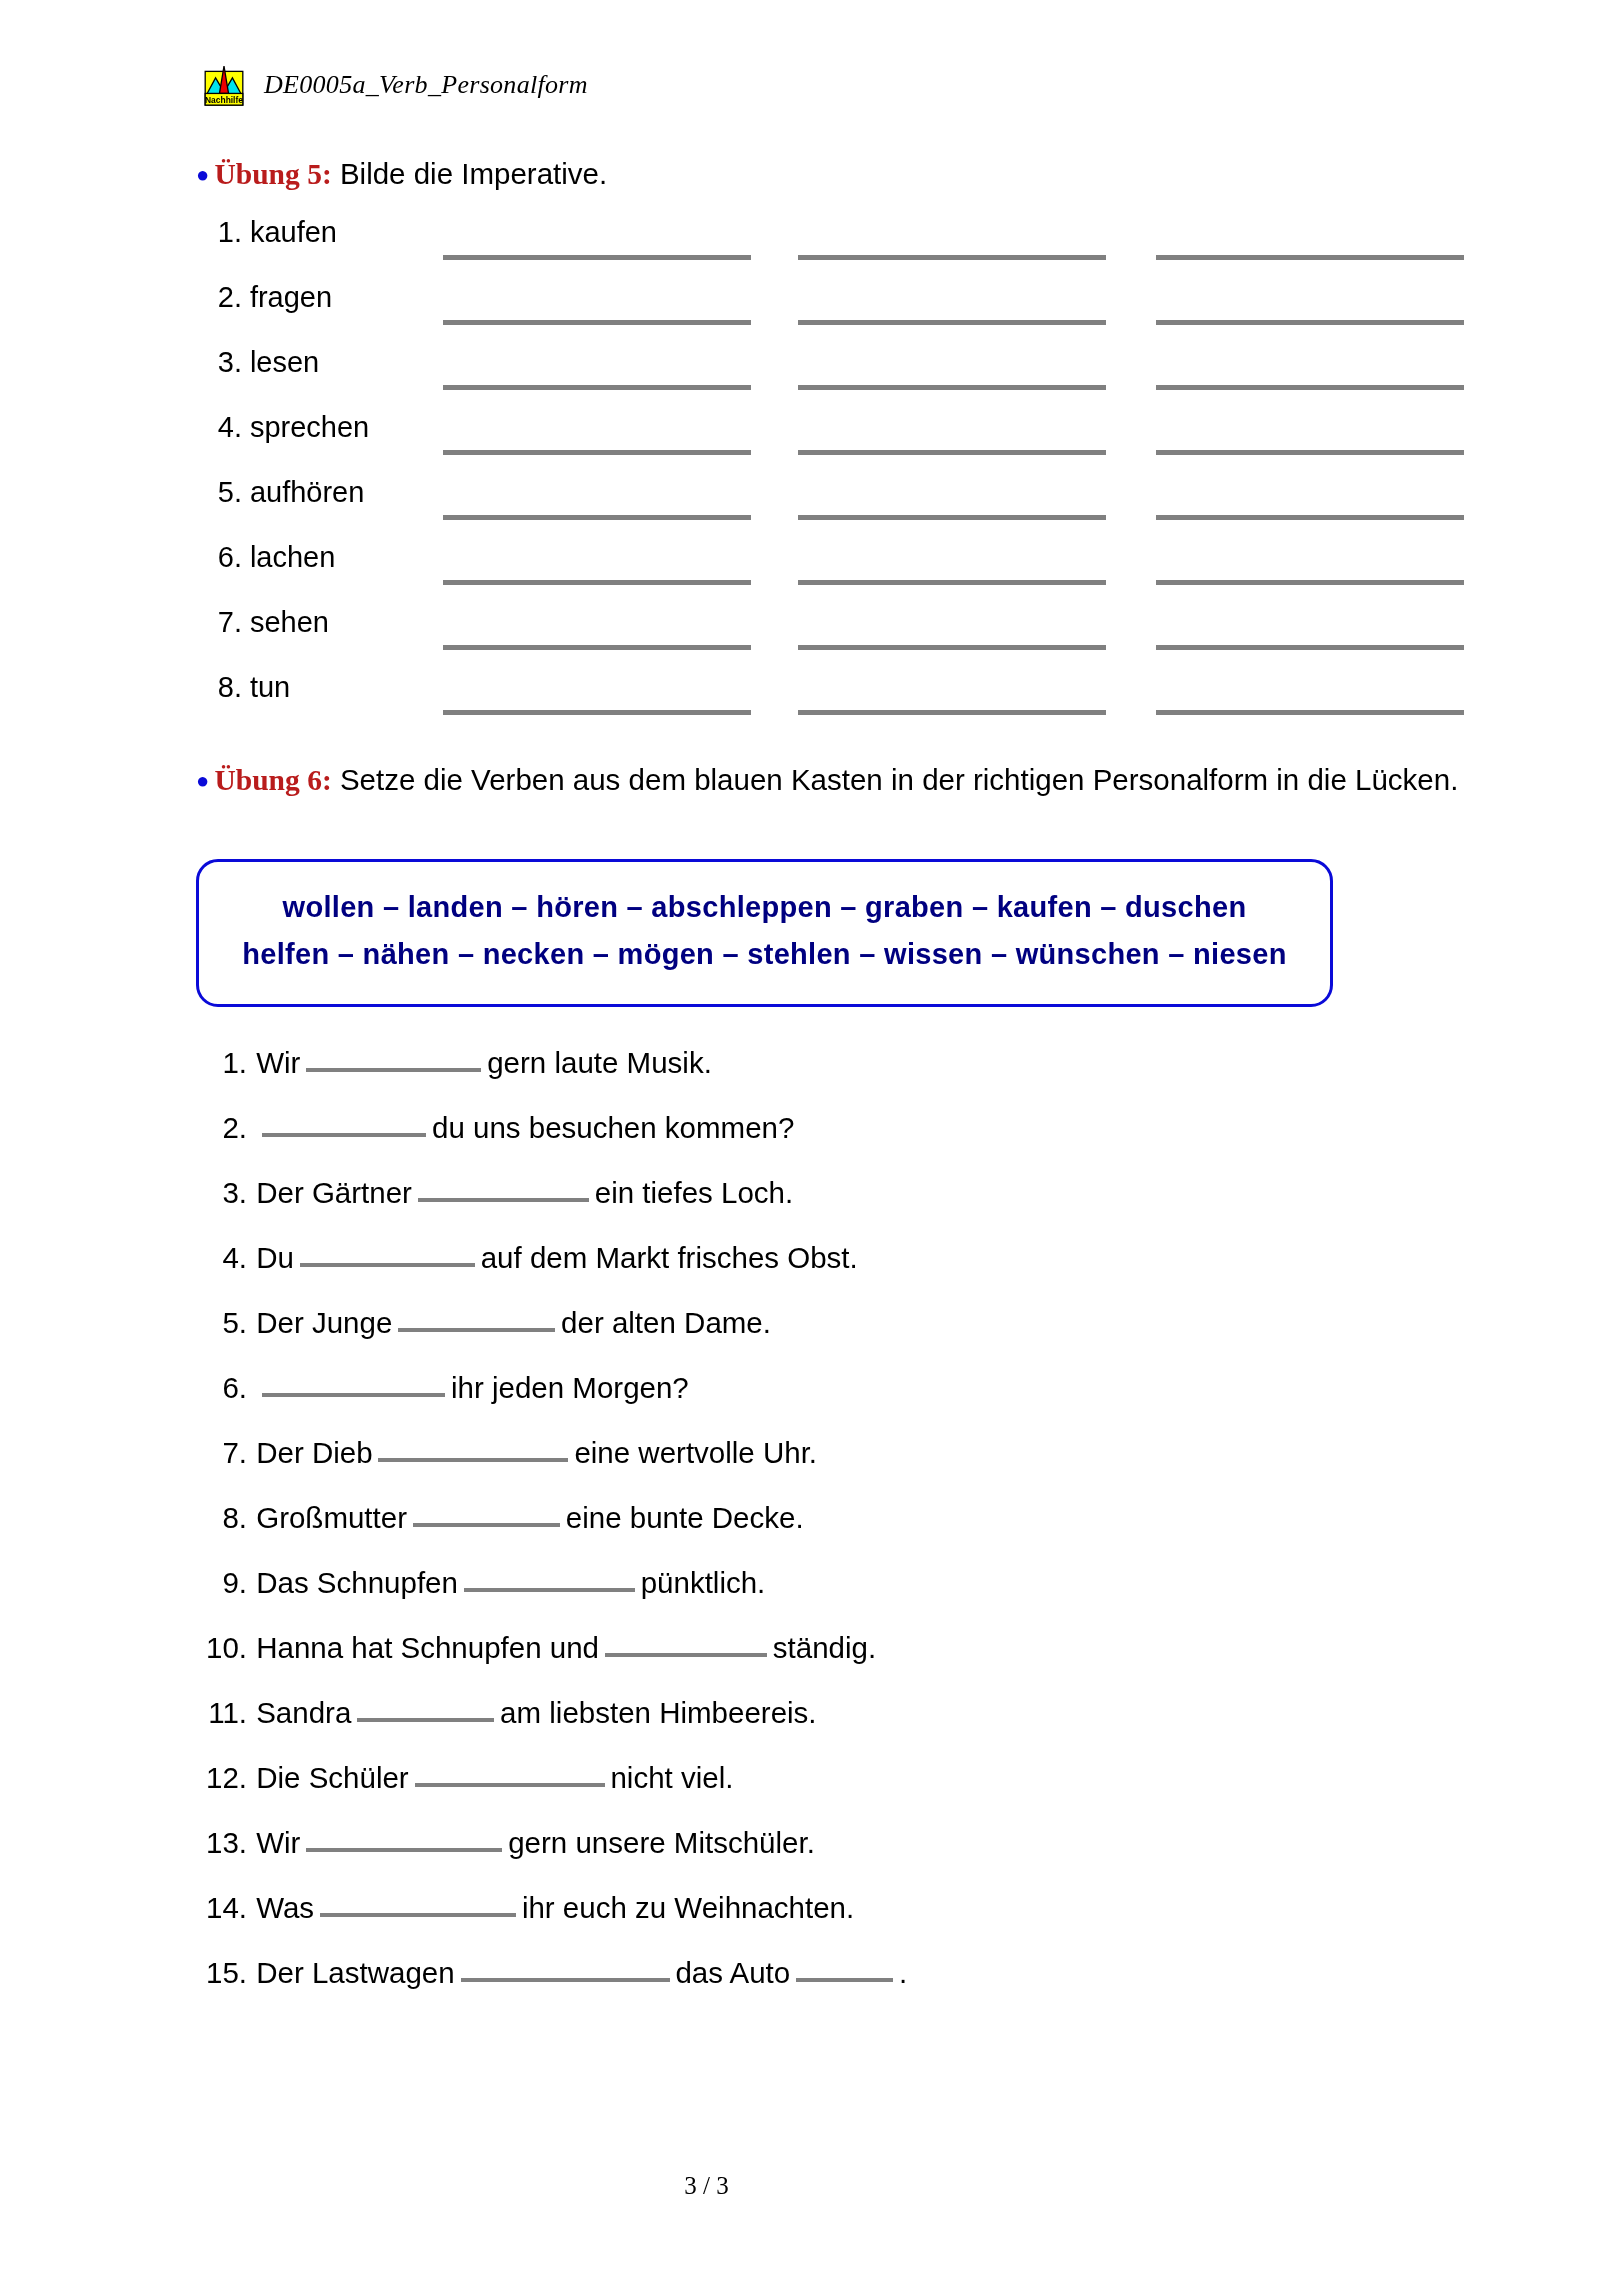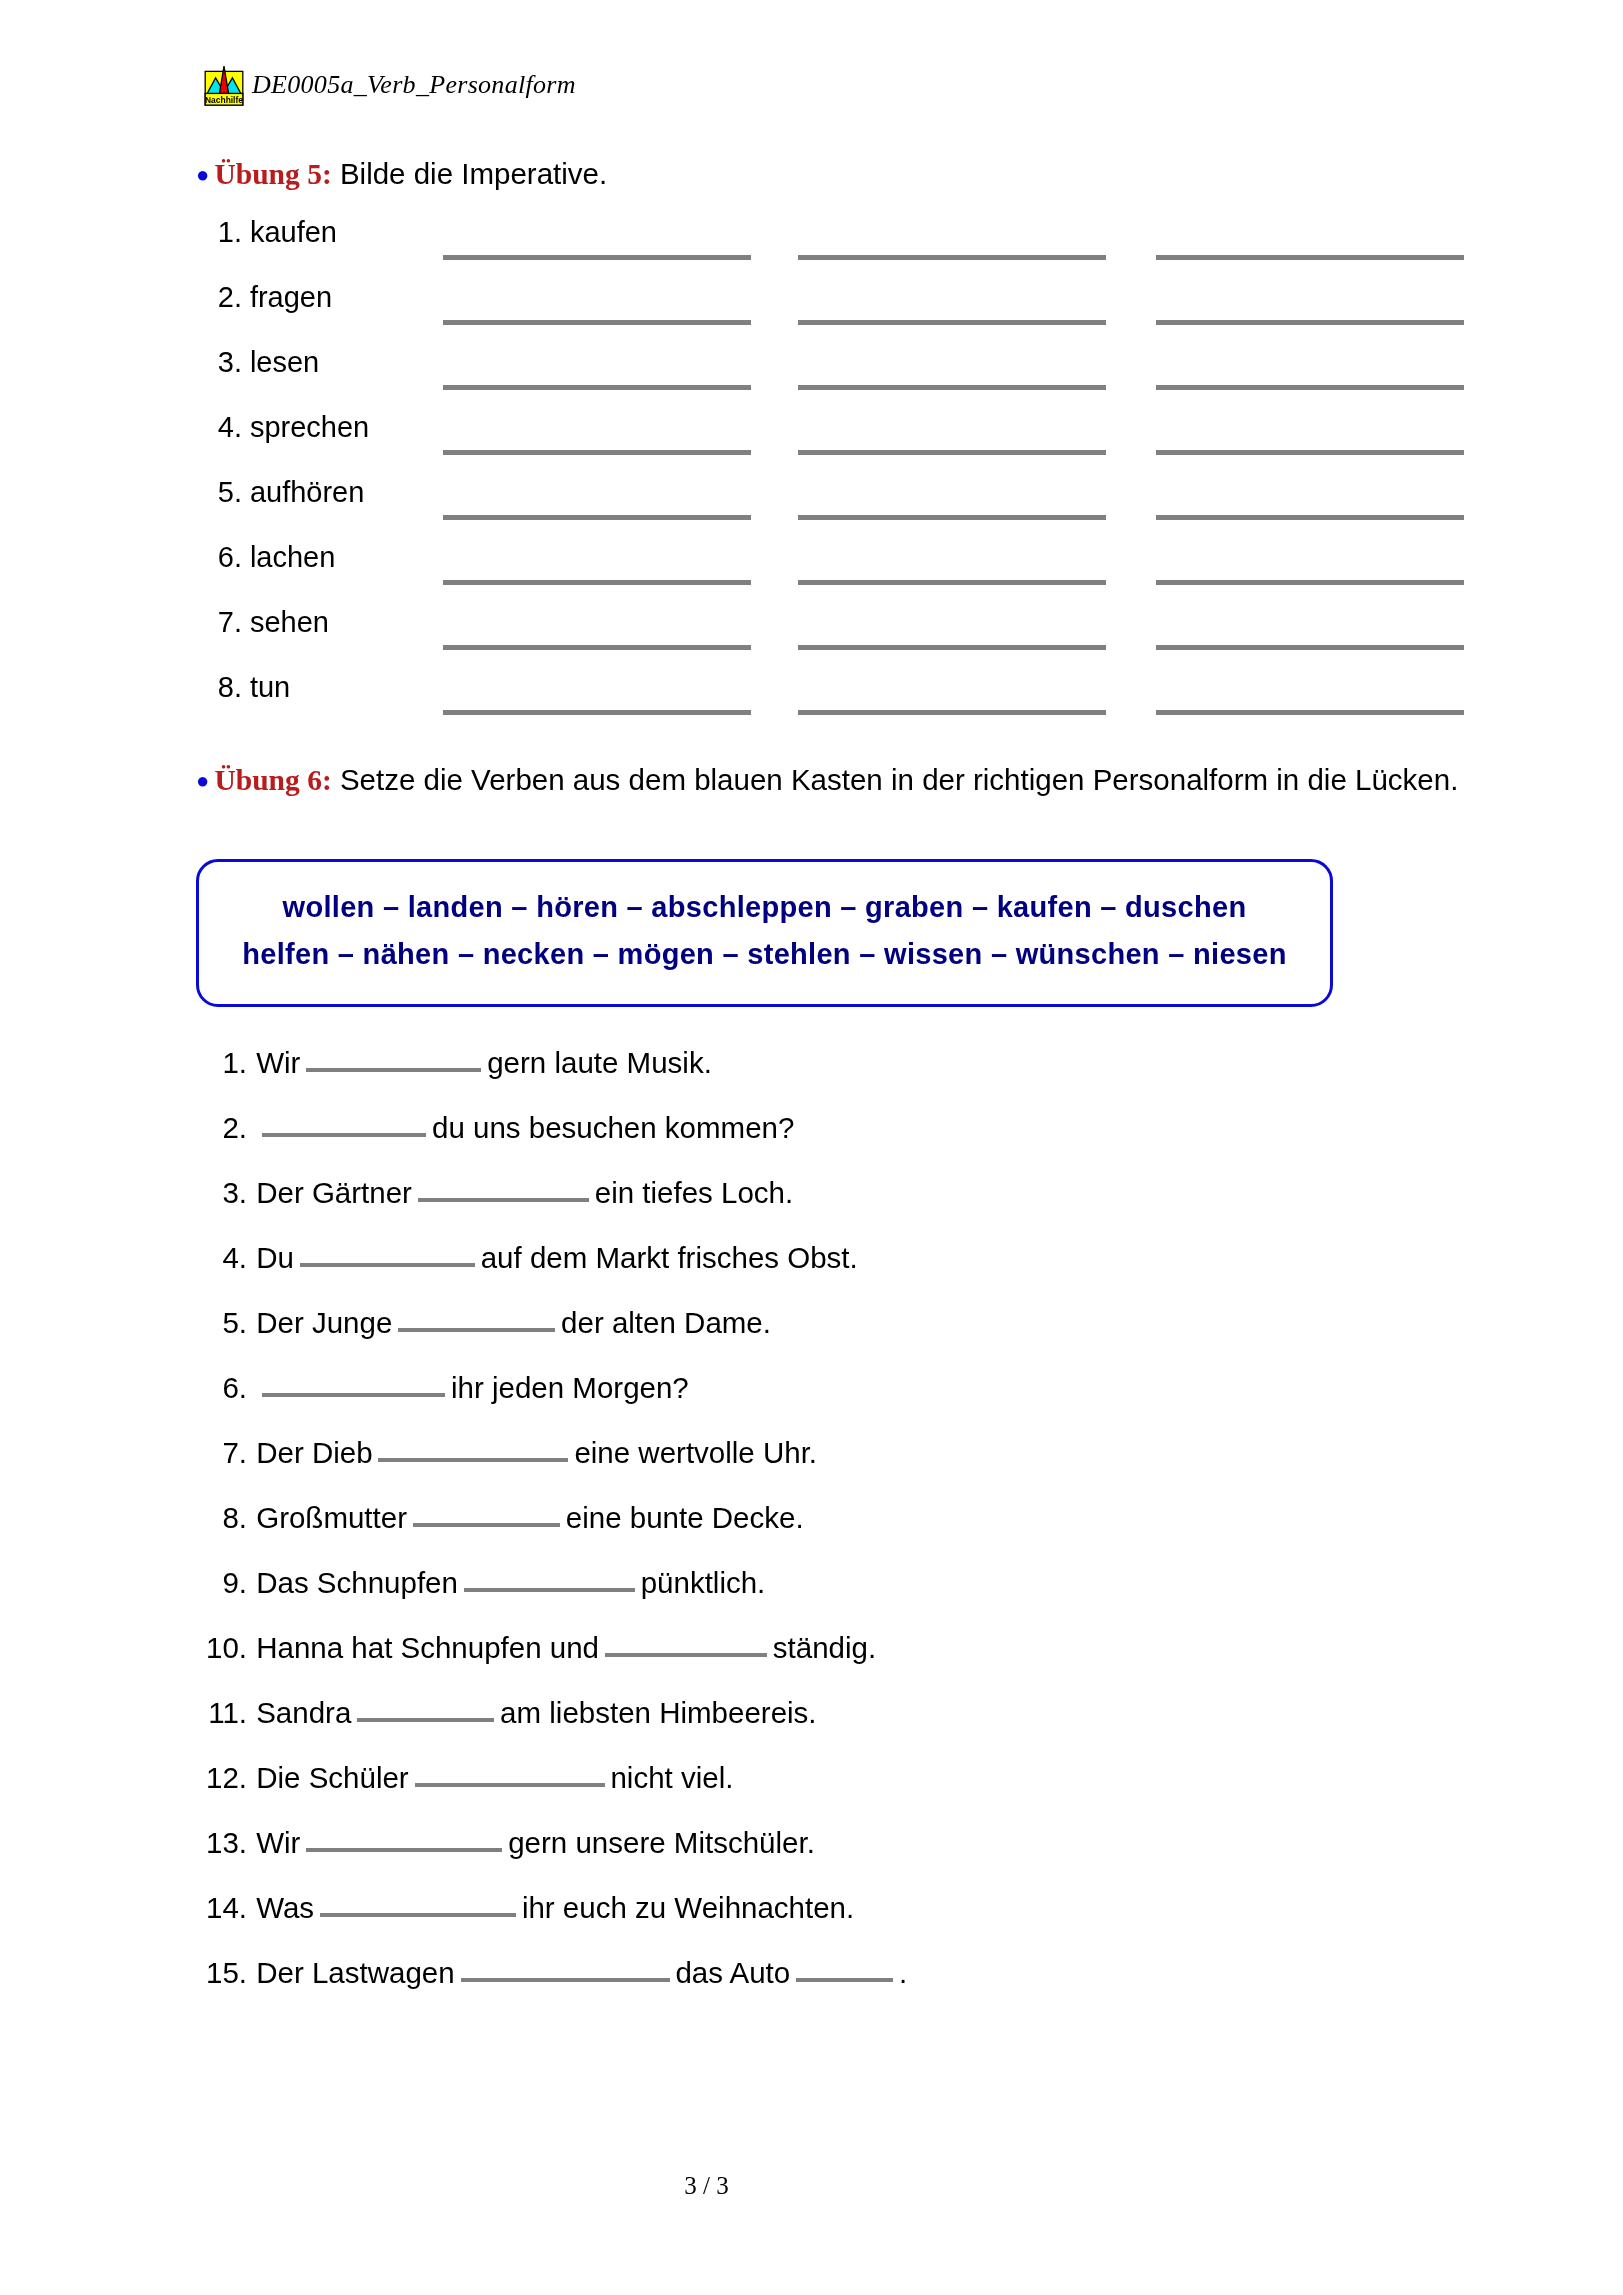--- a/index.html
+++ b/index.html
@@ -17,21 +17,21 @@
     overflow: hidden;
   }
 
   
   .header {
     position: absolute;
     left: 200px;
     top: 62px;
     display: flex;
     align-items: center;
-    gap: 4px;
+    gap: 16px;
   }
   .logo {
     width: 48px;
     height: 46px;
     position: relative;
     flex: 0 0 auto;
   }
   .logo svg { display: block; }
   .doc-title {
     font-family: "Liberation Serif", serif;

